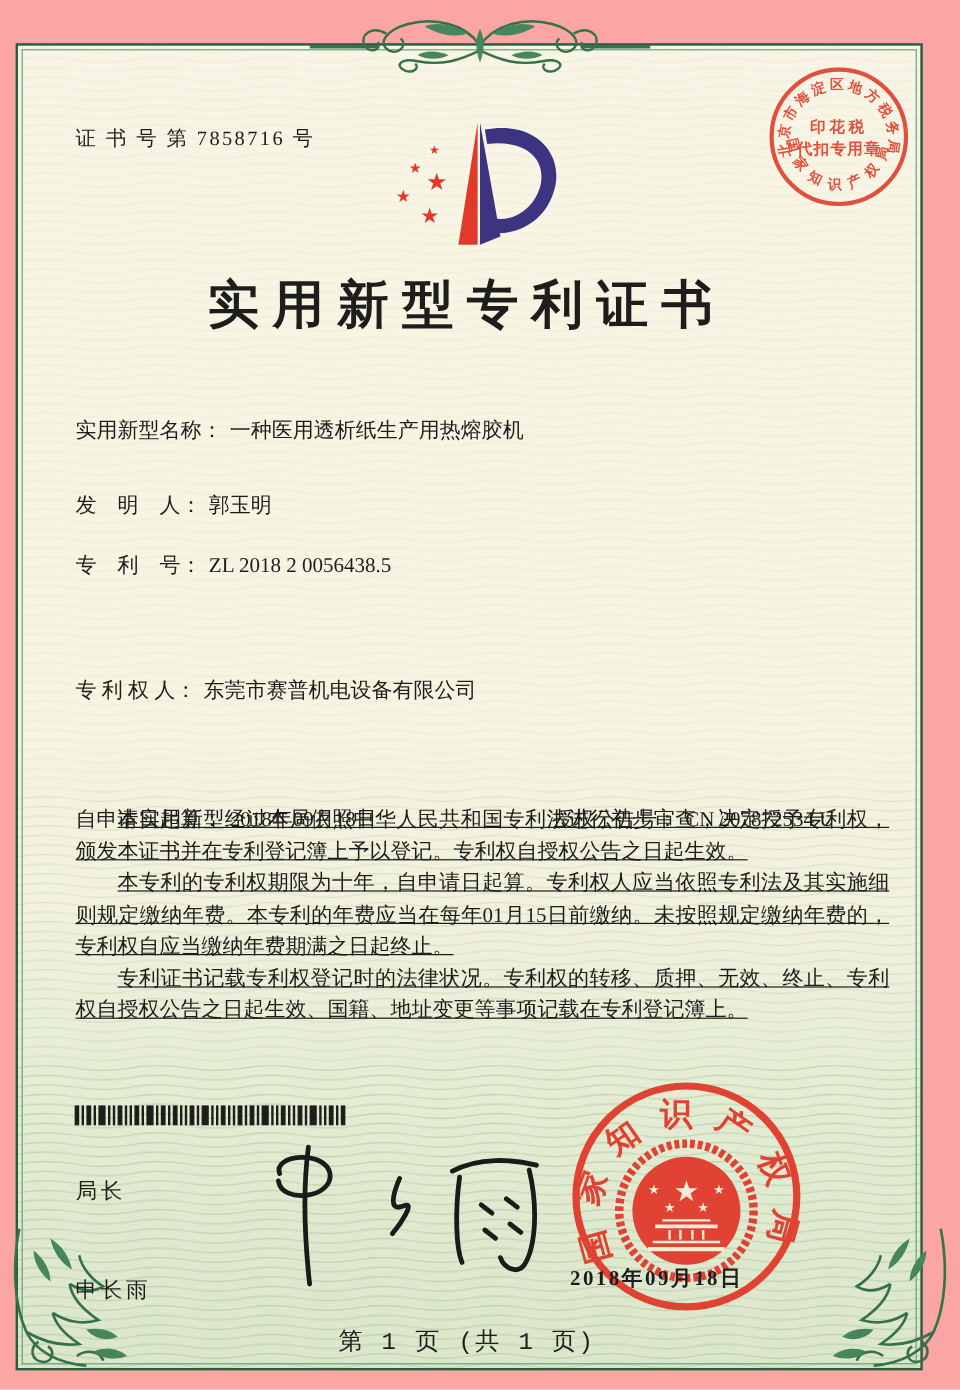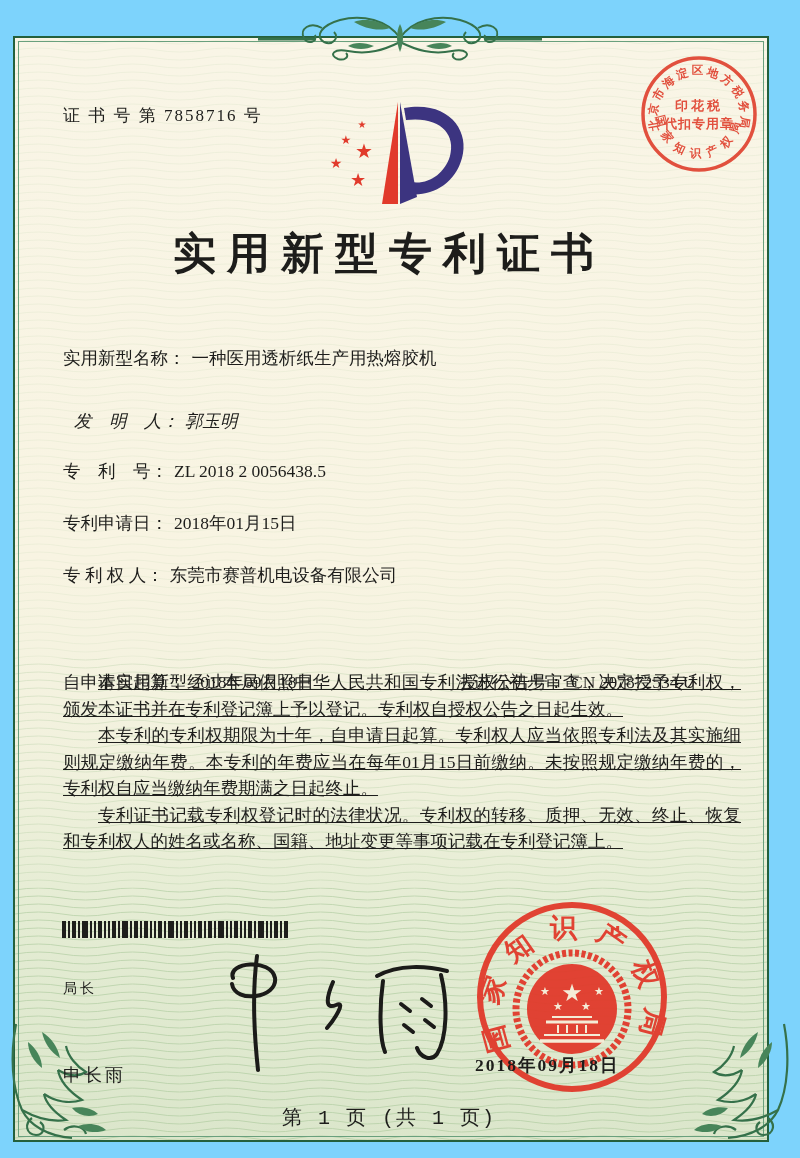--- a/index.html
+++ b/index.html
@@ -1,19 +1,19 @@
 <!DOCTYPE html>
 <html><head>
 <meta charset="utf-8">
 <style>
   html,body{margin:0;padding:0;}
   .page{
     position:relative;
     width:800px;height:1158px;
-    background:#7dd3fc;
+    background:#fca5a5;
     font-family:"Liberation Serif","DejaVu Serif",serif;
     color:#1d1d1b;
     overflow:hidden;
   }
   .frame{
     position:absolute;left:13px;top:36px;width:752px;height:1102px;
     border:2px solid #24603c;
     background:linear-gradient(180deg,#f9f5e6 0%,#f8f4e2 48%,#f1f1dd 66%,#e4ecd3 80%,#dbe6cb 100%);
   }
   .frame .innerline{
@@ -23,21 +23,21 @@
   .waves{position:absolute;left:0;top:0;width:100%;height:100%;}
   .abs{position:absolute;}
   .certno{left:50px;top:104px;font-size:17px;letter-spacing:2px;}
   .title{left:0;top:225px;width:752px;text-align:center;font-size:43px;font-weight:bold;letter-spacing:11px;}
   .row{left:50px;font-size:17.5px;white-space:nowrap;}
   .row .lbl{display:inline-block;}
   .row .val{margin-left:6px;}
   .addr .val{display:inline-block;vertical-align:top;white-space:pre-wrap;width:540px;line-height:29px;}
   .paras{left:50px;top:669px;width:678px;font-size:17.5px;line-height:26.5px;text-align:justify;}
   .paras p{margin:0;text-indent:2em;}
-  .sigtitle{left:50px;top:980px;font-size:14px;letter-spacing:3px;}
+  .sigtitle{left:50px;top:980px;font-size:18px;letter-spacing:3px;}
   .signame{left:50px;top:1015px;font-size:18px;letter-spacing:3px;}
   .footer{left:0;top:1104px;width:752px;text-align:center;font-size:20px;letter-spacing:2px;font-family:Liberation Mono, monospace;}
   .sealdate{left:475px;top:1053px;font-size:17.5px;font-weight:bold;letter-spacing:2px;}
   svg text{font-family:"Liberation Serif","DejaVu Serif",serif;}
 </style>
 </head>
 <body>
 
 <div class="page">
 
@@ -140,43 +140,40 @@
     </text>
     <text x="62" y="58" fill="#e04330" font-size="13" font-weight="bold" text-anchor="middle" letter-spacing="3">印花税</text>
     <text x="62" y="76" fill="#e04330" font-size="13" font-weight="bold" text-anchor="middle" letter-spacing="1">代扣专用章</text>
   </svg>
 
   <div class="abs title" style="left:13px;">实用新型专利证书</div>
 
   <div class="abs row" style="left:63px;top:346px;">
     <span class="lbl">实用新型名称：</span><span class="val">一种医用透析纸生产用热熔胶机</span>
   </div>
-  <div class="abs row" style="left:74px;top:409px;font-style:italic;">
+  <div class="abs row" style="left:63px;top:409px;">
     <span class="lbl">发　明　人：</span><span class="val">郭玉明</span>
   </div>
   <div class="abs row" style="left:63px;top:459px;">
     <span class="lbl">专　利　号：</span><span class="val">ZL 2018 2 0056438.5</span>
-  </div>
-  <div class="abs row" style="left:63px;top:511px;">
-    <span class="lbl">专利申请日：</span><span class="val">2018年01月15日</span>
   </div>
   <div class="abs row" style="left:63px;top:563px;">
     <span class="lbl">专 利 权 人：</span><span class="val">东莞市赛普机电设备有限公司</span>
   </div>
   <div class="abs row" style="left:63px;top:670px;">
     <span class="lbl">自申请日起算：</span><span class="val">2018年09月18日</span>
   </div>
   <div class="abs row" style="left:460px;top:670px;">
     <span class="lbl">授权公告号：</span><span class="val">CN 207872534 U</span>
   </div>
 
   <div class="abs paras" style="left:63px;text-decoration:underline;">
     <p>本实用新型经过本局依照中华人民共和国专利法进行初步审查，决定授予专利权，颁发本证书并在专利登记簿上予以登记。专利权自授权公告之日起生效。</p>
     <p>本专利的专利权期限为十年，自申请日起算。专利权人应当依照专利法及其实施细则规定缴纳年费。本专利的年费应当在每年01月15日前缴纳。未按照规定缴纳年费的，专利权自应当缴纳年费期满之日起终止。</p>
-    <p>专利证书记载专利权登记时的法律状况。专利权的转移、质押、无效、终止、恢复和专利权人的姓名或名称、国籍、地址变更等事项记载在专利登记簿上。</p>
+    <p>专利证书记载专利权登记时的法律状况。专利权的转移、质押、无效、终止、专利权自授权公告之日起生效、国籍、地址变更等事项记载在专利登记簿上。</p>
   </div>
 
   <svg class="abs" id="barcode" style="left:62px;top:921px;" width="226" height="17" viewBox="0 0 226 17">
       <rect x="0" y="0" width="4" height="17" fill="#1e1e1c"></rect>
       <rect x="6" y="0" width="2" height="17" fill="#1e1e1c"></rect>
       <rect x="10" y="0" width="4" height="17" fill="#1e1e1c"></rect>
       <rect x="16" y="0" width="2" height="17" fill="#1e1e1c"></rect>
       <rect x="20" y="0" width="6" height="17" fill="#1e1e1c"></rect>
       <rect x="28" y="0" width="2" height="17" fill="#1e1e1c"></rect>
       <rect x="32" y="0" width="2" height="17" fill="#1e1e1c"></rect>

